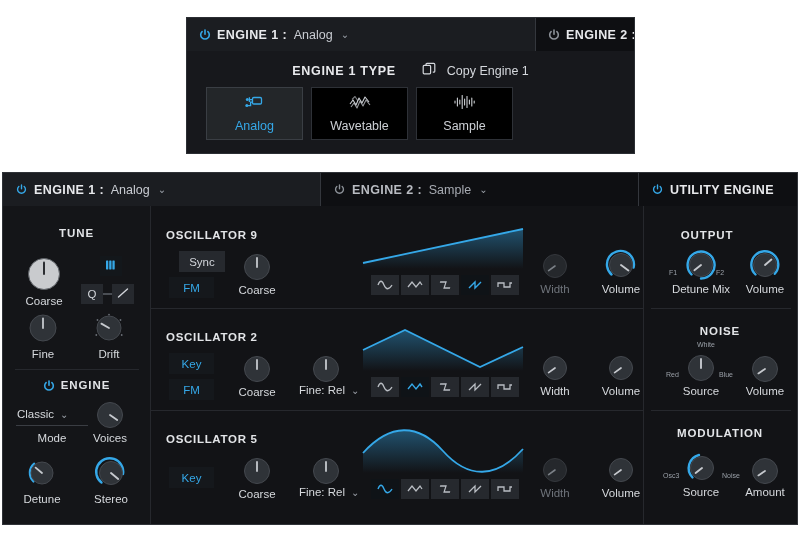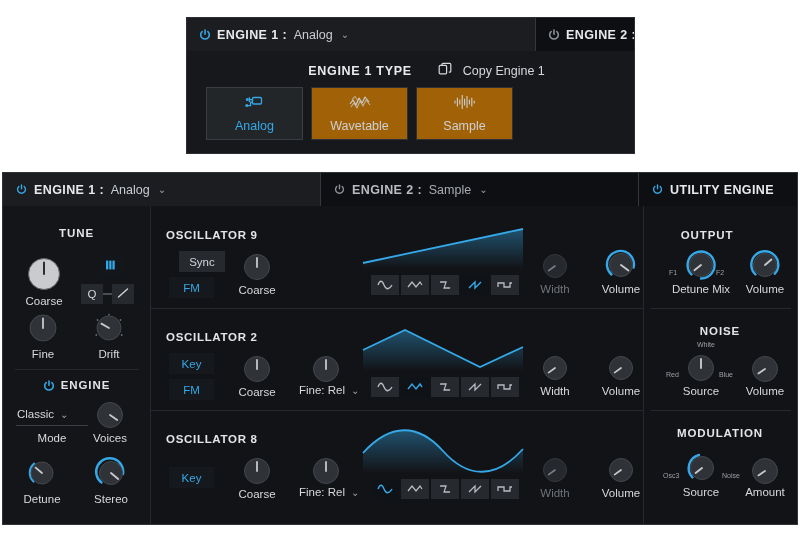--- a/index.html
+++ b/index.html
@@ -24,33 +24,33 @@
   .ptab.e1{left:0;width:348px;background:#1b1d21;}
   .ptab.e2{left:349px;width:100px;background:#0e0f12;}
   .pw-sep{position:absolute;left:348px;top:0;width:1px;height:33px;background:#34373d;}
   .tab-name{font-size:12.5px;font-weight:bold;color:#e8e9ec;letter-spacing:.4px;}
   .tab-name.dim{color:#b9bcc2;}
   .tab-colon{font-size:12.5px;font-weight:bold;color:#e8e9ec;margin-left:-3px;}
   .tab-val{font-size:12.5px;color:#a7abb2;}
   .tab-val.bright{color:#c9ccd2;}
   .chev{font-size:10px;color:#9aa0a8;margin-left:1px;}
 
-  .popup-body{position:absolute;left:0;top:33px;width:100%;height:104px;background:#17181c;padding-left:32px;}
+  .popup-body{position:absolute;left:0;top:33px;width:100%;height:104px;background:#17181c;}
   .popup-head{
     position:absolute;left:0;top:9px;width:100%;height:22px;
     display:flex;align-items:center;justify-content:center;gap:26px;
   }
   .popup-title{font-size:12.5px;font-weight:bold;color:#e9eaed;letter-spacing:.7px;}
   .copy-wrap{display:flex;align-items:center;gap:11px;}
   .copy-label{font-size:12.5px;color:#d4d7dc;}
 
   .type-row{position:absolute;left:19px;top:36px;display:flex;gap:8px;}
   .type-btn{
     width:97px;height:53px;box-sizing:border-box;border:1px solid #2e3137;
-    background:#a16207;display:flex;flex-direction:column;align-items:center;
+    background:#000000;display:flex;flex-direction:column;align-items:center;
     justify-content:center;gap:5px;
   }
   .type-btn.sel{background:#232629;border-color:#3a3e44;}
   .type-lbl{font-size:12.5px;color:#cdd0d5;}
   .type-btn.sel .type-lbl{color:#35a8e8;}
 
   
   .panel{
     position:absolute;left:2px;top:172px;width:796px;height:353px;
     background:#121316;border:1px solid #303338;box-sizing:border-box;overflow:hidden;
@@ -424,21 +424,21 @@
         <svg width="32" height="32" viewBox="0 0 32 32">
             <circle cx="16" cy="16" r="11.5" fill="#2f3338" stroke="#44484e" stroke-width="1"></circle>
             <line x1="16" y1="16" x2="9.6" y2="20.6" stroke="#c6c9ce" stroke-width="1.7" stroke-linecap="round"></line>
           </svg>
       </div>
       <div class="klabel" style="left:618px;top:212px">Volume</div>
     </div>
     <div class="hsep" style="left:148px;top:237px;width:492px"></div>
 
     <div>
-      <div class="osc-title" style="left:163px;top:260px">OSCILLATOR 8</div>
+      <div class="osc-title" style="left:163px;top:260px">OSCILLATOR 5</div>
       <div class="btn on" style="left:166px;top:294px;width:45px;height:21px">
         <span>Key</span>
       </div>
       <div class="knob" style="left:237px;top:281px">
         <svg width="34" height="34" viewBox="0 0 34 34">
             <circle cx="17" cy="17" r="12.5" fill="#2f3338" stroke="#44484e" stroke-width="1"></circle>
             <line x1="17" y1="17" x2="17" y2="8" stroke="#c6c9ce" stroke-width="1.8" stroke-linecap="round"></line>
           </svg>
       </div>
       <div class="klabel" style="left:254px;top:315px">Coarse</div>

